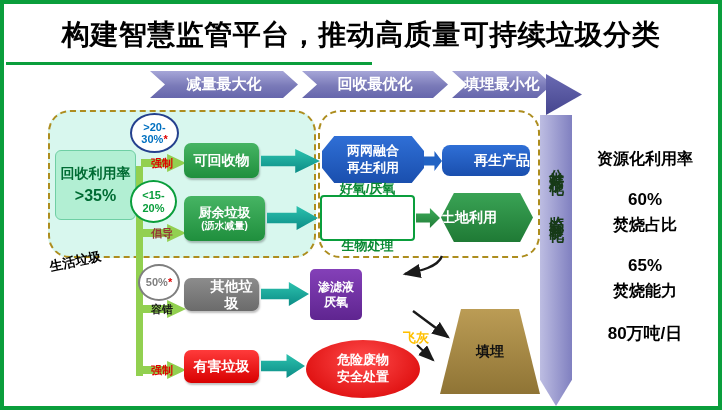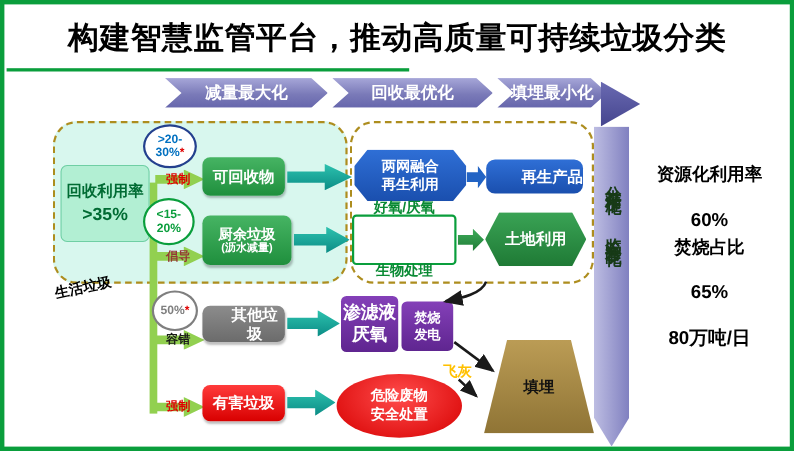--- a/index.html
+++ b/index.html
@@ -91,25 +91,25 @@
          display:flex; flex-direction:column; align-items:center; justify-content:center; line-height:1.3; }
   .bluebox { position:absolute; left:438px; top:141px; width:88px; height:31px; border-radius:8px;
              background:linear-gradient(180deg,#2f6fd6,#1a4fae); color:#fff; font-weight:bold; font-size:14px;
              display:flex; align-items:center; justify-content:flex-end; }
   .biobox { position:absolute; left:316px; top:191px; width:95px; height:46px; background:#fff;
             border:2.5px solid #0a9e3c; border-radius:4px; color:#0a8a34; font-weight:bold; font-size:13px;
             display:flex; flex-direction:column; align-items:center; justify-content:center; line-height:1.3;gap:40px; }
   .hex { position:absolute; left:437px; top:189px; width:92px; height:49px;
          background:linear-gradient(180deg,#3aa355,#1f7a35); color:#fff; font-weight:bold; font-size:14px;
          clip-path:polygon(14% 0, 86% 0, 100% 50%, 86% 100%, 14% 100%, 0 50%);
-         display:flex; align-items:center; justify-content:center; }
+         display:flex; align-items:center; }
   .pbox { position:absolute; background:linear-gradient(180deg,#8440b8,#5f2590); color:#fff; font-weight:bold;
           border-radius:5px; display:flex; flex-direction:column; align-items:center; justify-content:center;
           line-height:1.25; text-align:center; }
-  .p1 { left:306px; top:265px; width:52px; height:51px; font-size:16px; }
+  .p1 { left:306px; top:265px; width:52px; height:51px; font-size:12px; }
   .p2 { left:361px; top:270px; width:47px; height:45px; font-size:12px; }
   .flyash { position:absolute; left:399px; top:325px; font-size:13px; font-weight:bold; color:#ffc000; }
   .trap { position:absolute; left:436px; top:305px; width:100px; height:85px;
           background:linear-gradient(180deg,#bb9c55,#8f7435);
           clip-path:polygon(21% 0, 79% 0, 100% 100%, 0 100%);
           color:#111; font-weight:bold; font-size:14px;
           display:flex; align-items:center; justify-content:center; }
   .ellipse { position:absolute; left:302px; top:336px; width:114px; height:58px; border-radius:50%;
              background:radial-gradient(ellipse at 50% 35%, #ff4b4b, #d60000);
              color:#fff; font-weight:bold; font-size:13px; line-height:1.3;
@@ -214,24 +214,20 @@
     <span>好氧/厌氧</span>
     <span>生物处理</span>
   </div>
   <div class="hex">
     <span>土地利用</span>
   </div>
   <div class="pbox p1">
     <span>渗滤液</span>
     <span>厌氧</span>
   </div>
-  <div class="pbox p2">
-    <span>焚烧</span>
-    <span>发电</span>
-  </div>
   <div class="trap">
     <span>填埋</span>
   </div>
   <div class="flyash">飞灰</div>
   <div class="ellipse">
     <span>危险废物</span>
     <span>安全处置</span>
   </div>
 
   <svg class="overlay" width="722" height="410">
@@ -250,16 +246,17 @@
       <span>分类精准化</span>
       <span class="seg2">监管智能化</span>
     </div>
   </div>
 
   <div class="stats">
     <div class="lbl">资源化利用率</div>
     <div class="val">60%</div>
     <div class="lbl">焚烧占比</div>
     <div class="val">65%</div>
+    <div class="lbl">焚烧能力</div>
     <div class="val">80万吨/日</div>
   </div>
 
 </div>
 
 </body></html>

